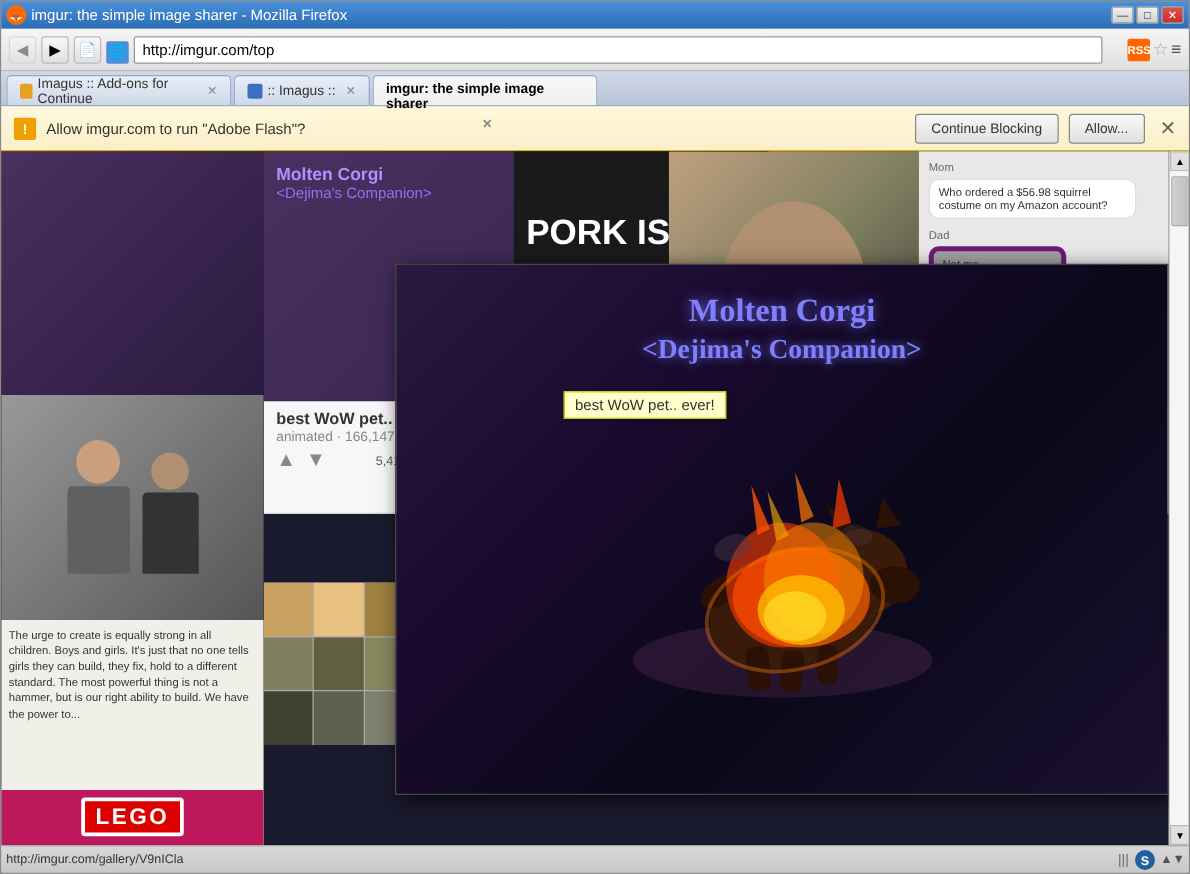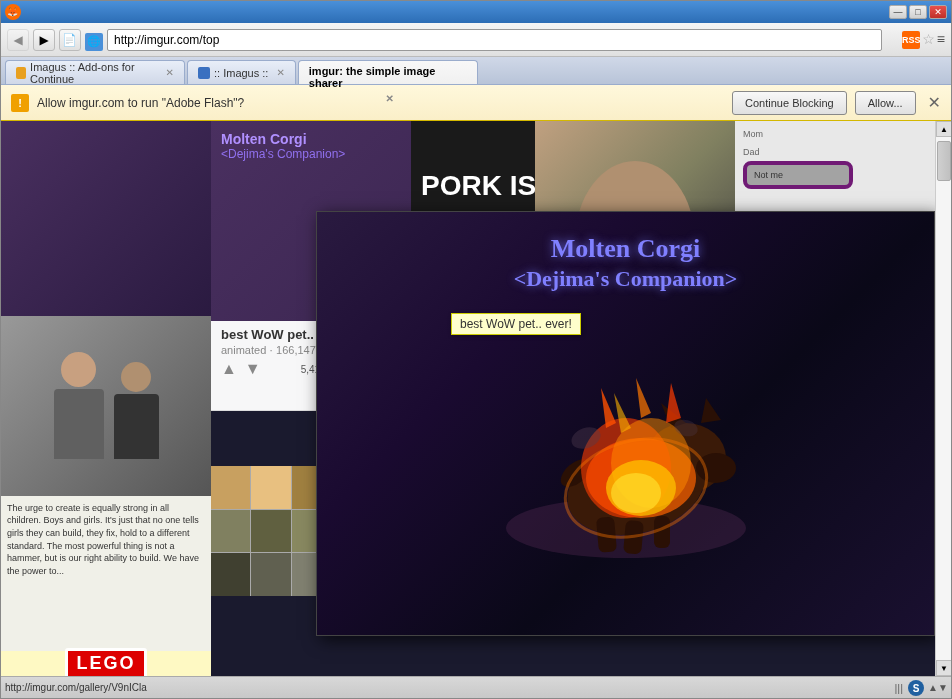--- a/index.html
+++ b/index.html
@@ -172,20 +172,21 @@
     .kill-sign { color: #cc0000; font-size: 11px; font-weight: bold; line-height: 1.4; }
   </style>
 </head>
 <body>
 
 <div class="window">
 
   <div class="title-bar">
     <div class="title-bar-left">
       <div class="title-bar-icon">🦊</div>
+      <span class="title-bar-text">imgur: the simple image sharer - Mozilla Firefox</span>
     </div>
     <div class="title-bar-buttons">
       <div class="tb-btn minimize">—</div>
       <div class="tb-btn maximize">□</div>
       <div class="tb-btn close">✕</div>
     </div>
   </div>
 
   <div class="nav-bar">
     <div class="nav-btn disabled">◀</div>
@@ -280,21 +281,21 @@
             </div>
           </div>
         </div>
 
         <div class="img-cell" style="height:185px;background:#f0f0e8;display:flex;flex-direction:column;overflow:hidden;">
 
           <div style="padding:6px;font-size:9px;color:#333;line-height:1.4;flex:1;overflow:hidden;">
             <p>The urge to create is equally strong in all children. Boys and girls. It's just that no one tells girls they can build, they fix, hold to a different standard. The most powerful thing is not a hammer, but is our right ability to build. We have the power to...</p>
           </div>
 
-          <div style="height:25px;background:#fef9c3;display:flex;align-items:center;justify-content:center;">
+          <div style="height:44px;background:#be185d;display:flex;align-items:center;justify-content:center;">
             <span style="color:white;font-size:18px;font-weight:900;font-family:impact,sans-serif;letter-spacing:2px;background:#d00;border:3px solid white;padding:2px 8px;border-radius:3px;">LEGO</span>
           </div>
         </div>
 
 
       </div>
 
       <div class="right-area">
 
         <div style="position:absolute;top:0;left:0;right:0;height:200px;background:linear-gradient(135deg,#4a3060,#2a1a40);z-index:1;">
@@ -311,20 +312,21 @@
             <span style="color:#888;font-size:16px;cursor:pointer;">▲</span>
             <span style="color:#888;font-size:16px;cursor:pointer;">▼</span>
             <span style="font-size:10px;color:#555;margin-left:32px;">5,418 po</span>
           </div>
         </div>
 
         <div style="position:absolute;top:0;right:0;width:200px;height:200px;background:#ccc;z-index:1;overflow:hidden;">
 
           <div style="background:#e8e8e8;height:100%;padding:8px;display:flex;flex-direction:column;gap:4px;overflow:hidden;">
             <div style="font-size:9px;color:#666;">Mom</div>
+            <div style="background:white;border-radius:8px;padding:5px 7px;font-size:9px;color:#333;max-width:90%;border:1px solid #ddd;">Who ordered a $56.98 squirrel costume on my Amazon account?</div>
             <div style="font-size:9px;color:#666;margin-top:4px;">Dad</div>
             <div style="background:#a3a3a3;border-radius:8px;padding:5px 7px;font-size:9px;color:#333;max-width:60%;border:4px solid #701a75;">Not me</div>
           </div>
         </div>
 
         <div style="position:absolute;top:0;right:200px;width:calc(100% - 200px - 200px);height:130px;background:#1a1a1a;z-index:1;display:flex;align-items:center;justify-content:flex-start;overflow:hidden;">
           <span style="color:white;font-size:28px;font-weight:bold;font-family:impact,sans-serif;padding-left:10px;">PORK IS S</span>
         </div>
 
         <div style="position:absolute;top:0;right:200px;width:120px;height:130px;background:#d4a060;z-index:1;display:flex;align-items:center;justify-content:center;overflow:hidden;">

